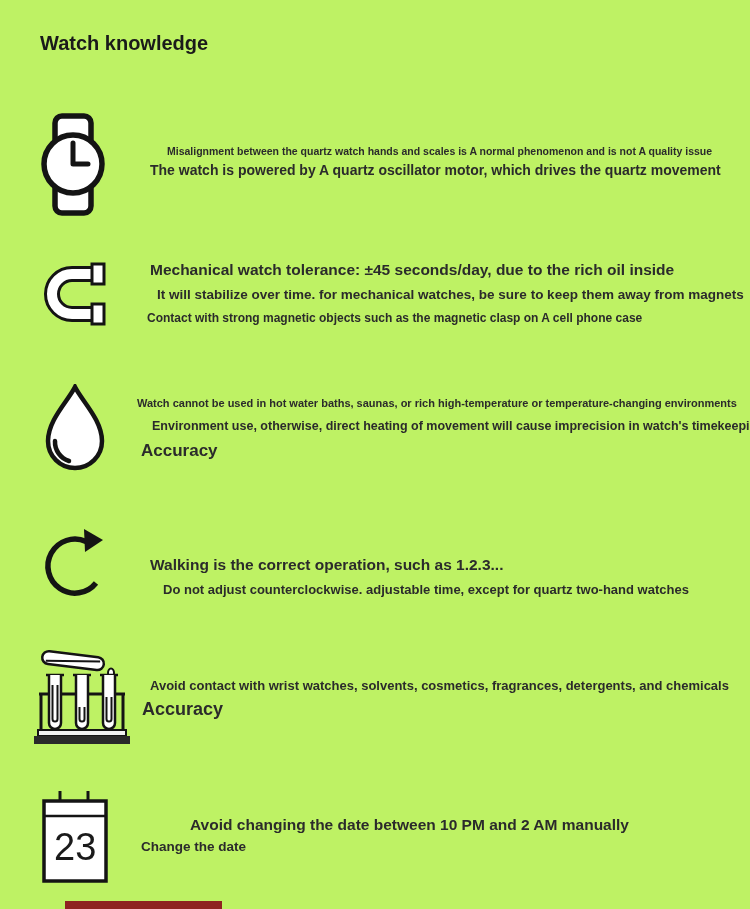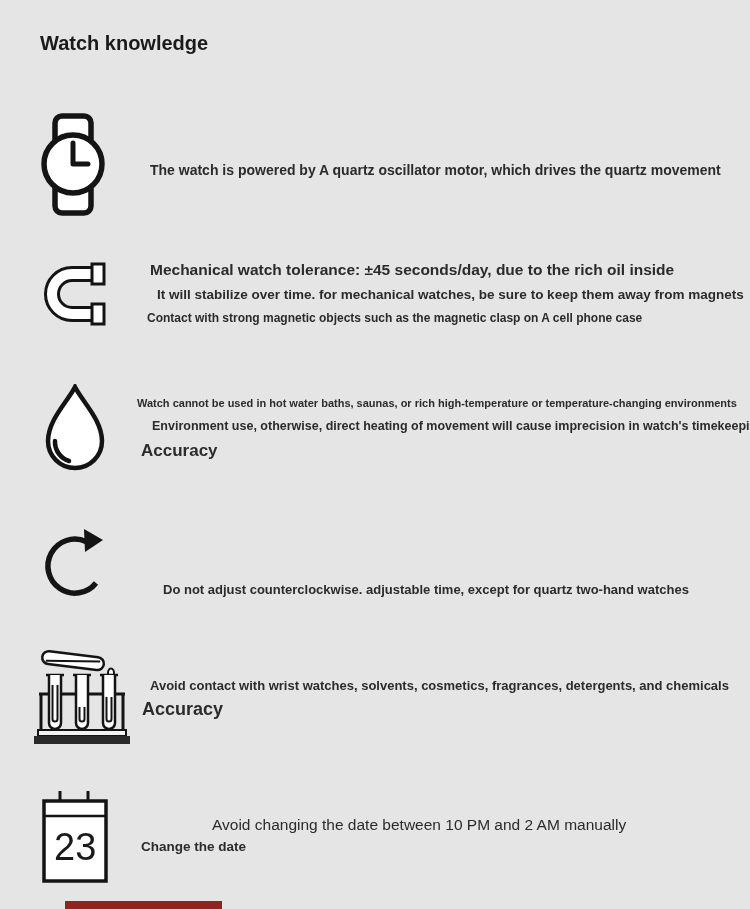--- a/index.html
+++ b/index.html
@@ -1,36 +1,37 @@
 <!DOCTYPE html>
 <html><head>
 <meta charset="utf-8">
 <style>
   html,body{margin:0;padding:0;background:#fff;}
   .canvas{
-    position:relative;width:750px;height:909px;background:#e5e5e5;
+    position:relative;width:750px;height:909px;background:#bef264;
     font-family:"Liberation Sans",sans-serif;overflow:hidden;
   }
   .ln{position:absolute;white-space:nowrap;color:#2b2b2b;line-height:1.15;}
   .title{position:absolute;white-space:nowrap;color:#1a1a1a;font-weight:bold;}
   .icon{position:absolute;}
   .bar{position:absolute;}
 </style>
 </head>
 <body>
 
 <div class="canvas">
 
   <div class="title" style="left:40px;top:32px;font-size:20px;">Watch knowledge</div>
 
   <svg class="icon" style="left:38px;top:112px;" width="70" height="105" viewBox="0 0 70 105">
     <rect x="17" y="4" width="36" height="97" rx="7" fill="#fff" stroke="#141414" stroke-width="5.5"></rect>
     <circle cx="35" cy="52" r="29" fill="#fff" stroke="#141414" stroke-width="5.5"></circle>
     <path d="M35 31 V52 H50" fill="none" stroke="#141414" stroke-width="5" stroke-linecap="round" stroke-linejoin="round"></path>
   </svg>
+  <div class="ln" style="left:167px;top:145px;font-size:10.5px;font-weight:bold;">Misalignment between the quartz watch hands and scales is A normal phenomenon and is not A quality issue</div>
   <div class="ln" style="left:150px;top:162px;font-size:14px;font-weight:bold;">The watch is powered by A quartz oscillator motor, which drives the quartz movement</div>
 
   <svg class="icon" style="left:42px;top:262px;" width="66" height="64" viewBox="0 0 66 64">
     <path d="M55 12 H30 A20 20 0 0 0 30 52 H55" fill="none" stroke="#141414" stroke-width="16"></path>
     <path d="M55 12 H30 A20 20 0 0 0 30 52 H55" fill="none" stroke="#ffffff" stroke-width="10"></path>
     <rect x="50" y="2" width="12" height="20" fill="#fff" stroke="#141414" stroke-width="3"></rect>
     <rect x="50" y="42" width="12" height="20" fill="#fff" stroke="#141414" stroke-width="3"></rect>
   </svg>
   <div class="ln" style="left:150px;top:261px;font-size:15.5px;font-weight:bold;">Mechanical watch tolerance: ±45 seconds/day, due to the rich oil inside</div>
   <div class="ln" style="left:147px;top:312px;font-size:12px;font-weight:600;">Contact with strong magnetic objects such as the magnetic clasp on A cell phone case</div>
@@ -41,20 +42,21 @@
     <path d="M13 57 A20 20 0 0 0 27 77" fill="none" stroke="#141414" stroke-width="4.5" stroke-linecap="round"></path>
   </svg>
   <div class="ln" style="left:137px;top:397px;font-size:11px;font-weight:bold;">Watch cannot be used in hot water baths, saunas, or rich high-temperature or temperature-changing environments</div>
   <div class="ln" style="left:152px;top:419px;font-size:12.5px;font-weight:bold;">Environment use, otherwise, direct heating of movement will cause imprecision in watch's timekeeping</div>
   <div class="ln" style="left:141px;top:441px;font-size:17px;font-weight:bold;">Accuracy</div>
 
   <svg class="icon" style="left:42px;top:523px;" width="70" height="80" viewBox="0 0 70 80">
     <path d="M44 18.5 A27 27 0 1 0 54 60" fill="none" stroke="#141414" stroke-width="5.5"></path>
     <polygon points="42,6 61,17 43,29" fill="#141414"></polygon>
   </svg>
+  <div class="ln" style="left:150px;top:556px;font-size:15.5px;font-weight:bold;">Walking is the correct operation, such as 1.2.3...</div>
   <div class="ln" style="left:143px;top:583px;font-size:13px;font-weight:600;padding-left:20px;">Do not adjust counterclockwise. adjustable time, except for quartz two-hand watches</div>
 
   <svg class="icon" style="left:32px;top:645px;" width="100" height="103" viewBox="0 0 100 103">
     <g transform="rotate(7 40 16)">
       <rect x="10" y="9" width="62" height="13" rx="6.5" fill="#fff" stroke="#141414" stroke-width="2.5"></rect>
       <line x1="14" y1="19" x2="68" y2="13" stroke="#141414" stroke-width="2"></line>
     </g>
     <ellipse cx="79" cy="28" rx="3" ry="4.5" fill="#fff" stroke="#141414" stroke-width="2"></ellipse>
     <line x1="7" y1="49" x2="93" y2="49" stroke="#141414" stroke-width="3"></line>
     <line x1="9" y1="49" x2="9" y2="87" stroke="#141414" stroke-width="3"></line>
@@ -76,18 +78,18 @@
   <div class="ln" style="left:150px;top:679px;font-size:13px;font-weight:600;">Avoid contact with wrist watches, solvents, cosmetics, fragrances, detergents, and chemicals</div>
   <div class="ln" style="left:142px;top:699px;font-size:18px;font-weight:bold;">Accuracy</div>
 
   <svg class="icon" style="left:40px;top:788px;" width="70" height="97" viewBox="0 0 70 97">
     <line x1="20" y1="3" x2="20" y2="20" stroke="#141414" stroke-width="3"></line>
     <line x1="48" y1="3" x2="48" y2="20" stroke="#141414" stroke-width="3"></line>
     <rect x="4" y="13" width="62" height="80" fill="#fff" stroke="#141414" stroke-width="3.5"></rect>
     <line x1="4" y1="28" x2="66" y2="28" stroke="#141414" stroke-width="2.5"></line>
     <text x="14" y="72" font-size="38" fill="#1a1a1a" font-family="Liberation Sans, sans-serif">23</text>
   </svg>
-  <div class="ln" style="left:212px;top:816px;font-size:15.5px;font-weight:normal;text-align:right;">Avoid changing the date between 10 PM and 2 AM manually</div>
+  <div class="ln" style="left:190px;top:816px;font-size:15.5px;font-weight:bold;text-align:right;">Avoid changing the date between 10 PM and 2 AM manually</div>
   <div class="ln" style="left:141px;top:839px;font-size:13.5px;font-weight:bold;">Change the date</div>
 
   <div class="bar" style="left:65px;top:901px;width:157px;height:8px;background:#8e2320;"></div>
 
 </div>
 
 </body></html>

